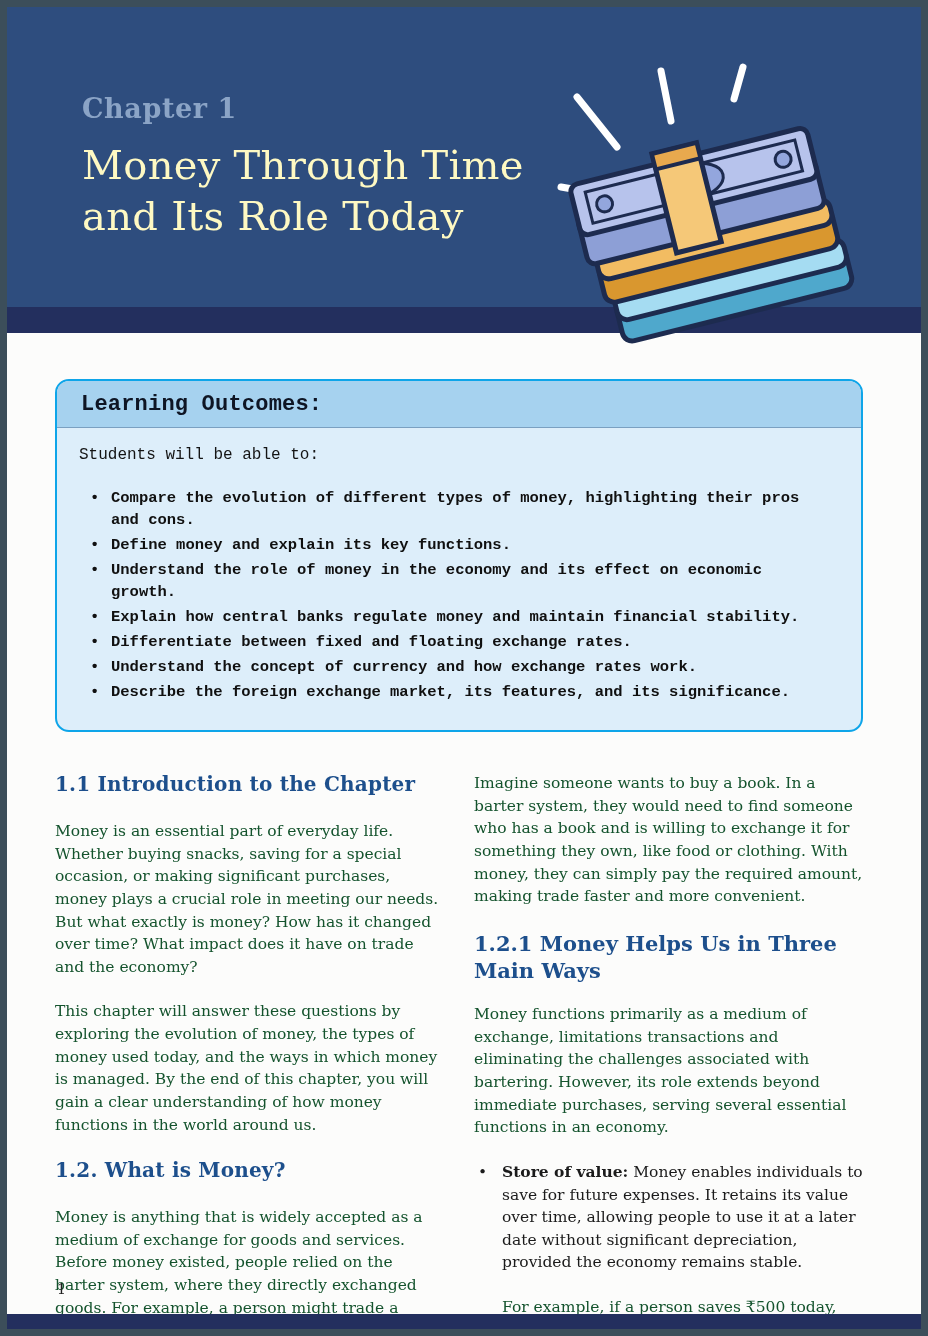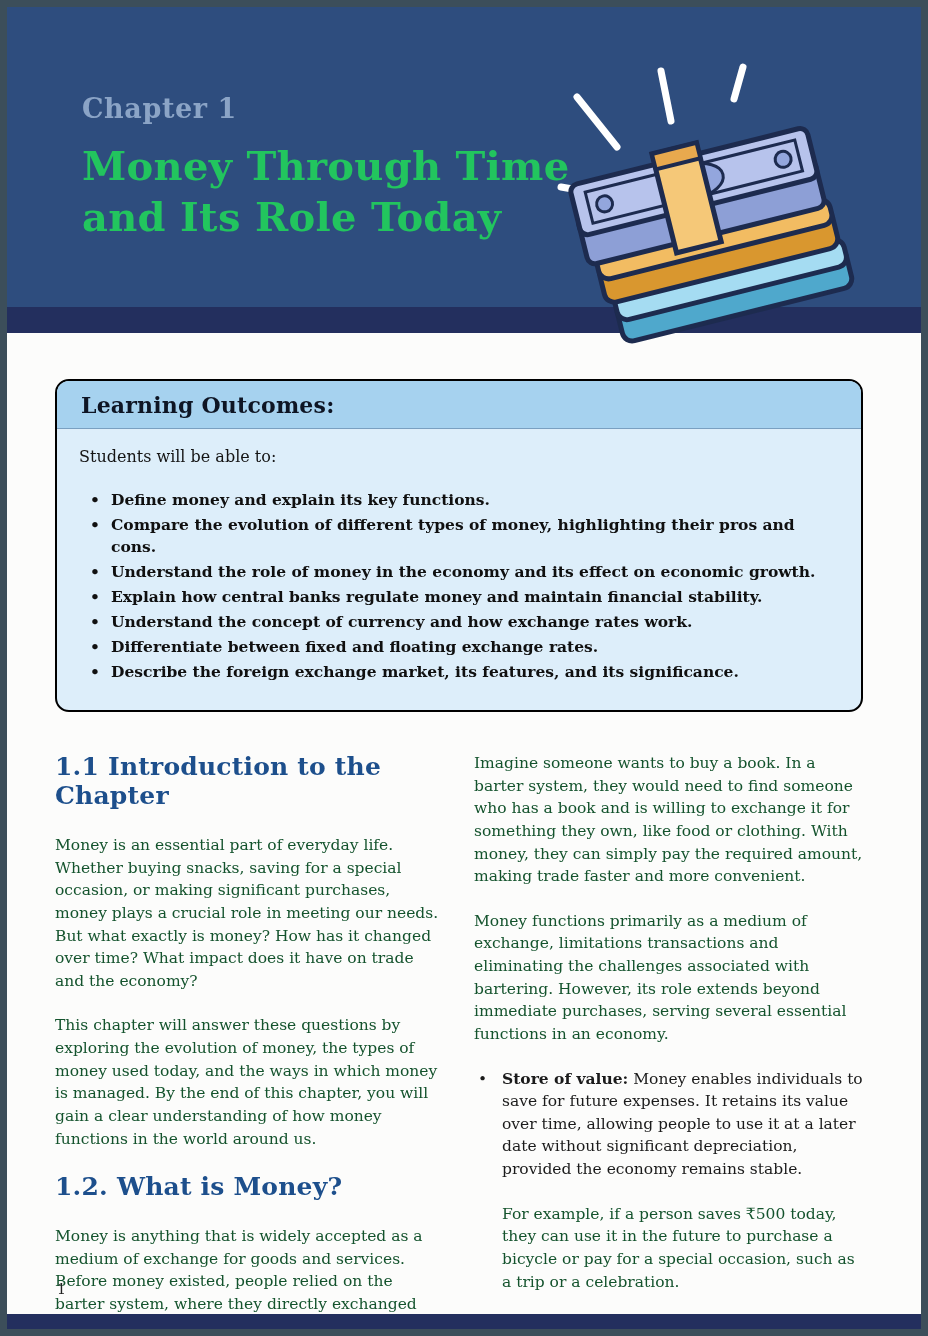--- a/index.html
+++ b/index.html
@@ -23,47 +23,48 @@
     padding: 86px 0 0 75px;
   }
   .chapter-label {
     color: #8ba4c6;
     font-size: 27px;
     font-weight: 600;
     letter-spacing: 0.6px;
     margin-bottom: 16px;
   }
   .chapter-title {
-    color: #22c55e;
+    color: #fef9c3;
     font-size: 40px;
-    font-weight: 700;
+    font-weight: 400;
     line-height: 1.28;
     letter-spacing: 0.3px;
     max-width: 520px;
   }
   .chapter-title span { display: block; }
   .banner-strip { height: 26px; background: #232f5e; }
 
   
   .money-illustration {
     position: absolute;
     top: 50px;
     right: 44px;
     width: 330px;
     height: 315px;
     z-index: 4;
   }
 
   
   .outcomes {
     margin: 46px 58px 0 48px;
-    border: 2px solid #000000;
+    border: 2px solid #0ea5e9;
     border-radius: 14px;
     overflow: hidden;
     background: #ddeefa;
+    font-family: Liberation Mono, monospace;
   }
   .outcomes-header {
     background: #a6d2ef;
     padding: 11px 24px 10px;
     border-bottom: 1px solid rgba(40,70,110,0.35);
   }
   .outcomes-title {
     font-size: 22px;
     font-weight: 700;
     color: #0e1524;
@@ -85,21 +86,21 @@
 
   
   .columns {
     display: flex;
     gap: 30px;
     padding: 40px 58px 0 48px;
   }
   .col { flex: 1; min-width: 0; }
   .h-major {
     color: #1d4f8c;
-    font-size: 25px;
+    font-size: 20px;
     font-weight: 700;
     letter-spacing: 0.2px;
     margin-bottom: 24px;
   }
   .h-major.spaced { margin-top: 10px; }
   .h-minor {
     color: #1d4f8c;
     font-size: 21px;
     font-weight: 700;
     line-height: 1.32;
@@ -181,41 +182,42 @@
     </svg>
   </div>
 
   <section class="outcomes">
     <div class="outcomes-header">
       <h2 class="outcomes-title">Learning Outcomes:</h2>
     </div>
     <div class="outcomes-body">
       <p class="outcomes-intro">Students will be able to:</p>
       <ul class="outcomes-list">
+        <li>Compare the evolution of different types of money, highlighting their pros and cons.</li>
         <li>Define money and explain its key functions.</li>
-        <li>Compare the evolution of different types of money, highlighting their pros and cons.</li>
         <li>Understand the role of money in the economy and its effect on economic growth.</li>
         <li>Explain how central banks regulate money and maintain financial stability.</li>
+        <li>Differentiate between fixed and floating exchange rates.</li>
         <li>Understand the concept of currency and how exchange rates work.</li>
-        <li>Differentiate between fixed and floating exchange rates.</li>
         <li>Describe the foreign exchange market, its features, and its significance.</li>
       </ul>
     </div>
   </section>
 
   <main class="columns">
     <div class="col">
       <h2 class="h-major">1.1 Introduction to the Chapter</h2>
       <p>Money is an essential part of everyday life. Whether buying snacks, saving for a special occasion, or making significant purchases, money plays a crucial role in meeting our needs. But what exactly is money? How has it changed over time? What impact does it have on trade and the economy?</p>
       <p>This chapter will answer these questions by exploring the evolution of money, the types of money used today, and the ways in which money is managed. By the end of this chapter, you will gain a clear understanding of how money functions in the world around us.</p>
       <h2 class="h-major spaced">1.2. What is Money?</h2>
       <p>Money is anything that is widely accepted as a medium of exchange for goods and services. Before money existed, people relied on the barter system, where they directly exchanged goods. For example, a person might trade a basket of apples for a loaf of bread. However, barter had limitations, making trade inefficient. Money simplifies transactions by eliminating the need for both parties to have exactly what the other wants.</p>
     </div>
     <div class="col">
       <p>Imagine someone wants to buy a book. In a barter system, they would need to find someone who has a book and is willing to exchange it for something they own, like food or clothing. With money, they can simply pay the required amount, making trade faster and more convenient.</p>
+      <h3 class="h-minor">1.2.1 Money Helps Us in Three Main Ways</h3>
       <p>Money functions primarily as a medium of exchange, limitations transactions and eliminating the challenges associated with bartering. However, its role extends beyond immediate purchases, serving several essential functions in an economy.</p>
       <ul class="body-list">
         <li><strong>Store of value:</strong><span> Money enables individuals to save for future expenses. It retains its value over time, allowing people to use it at a later date without significant depreciation, provided the economy remains stable.</span></li>
       </ul>
       <p class="indented">For example, if a person saves ₹500 today, they can use it in the future to purchase a bicycle or pay for a special occasion, such as a trip or a celebration.</p>
     </div>
   </main>
 
   <span class="page-number">1</span>
   <div class="bottom-strip"></div>

